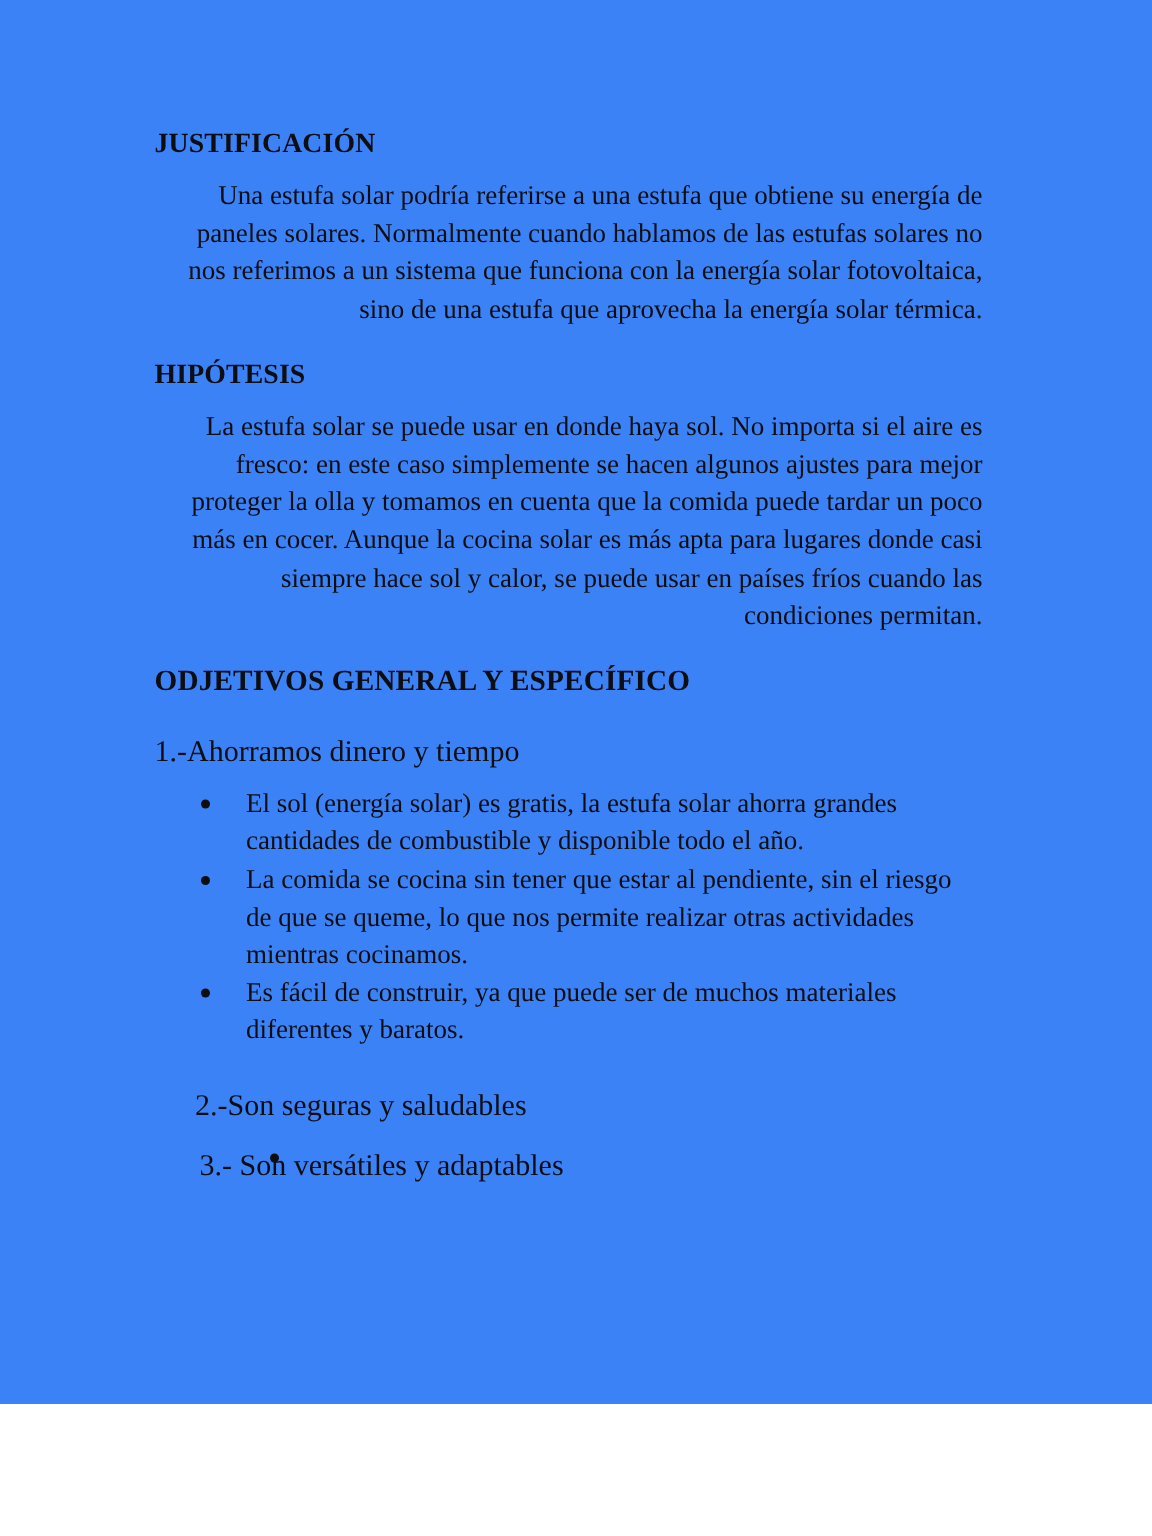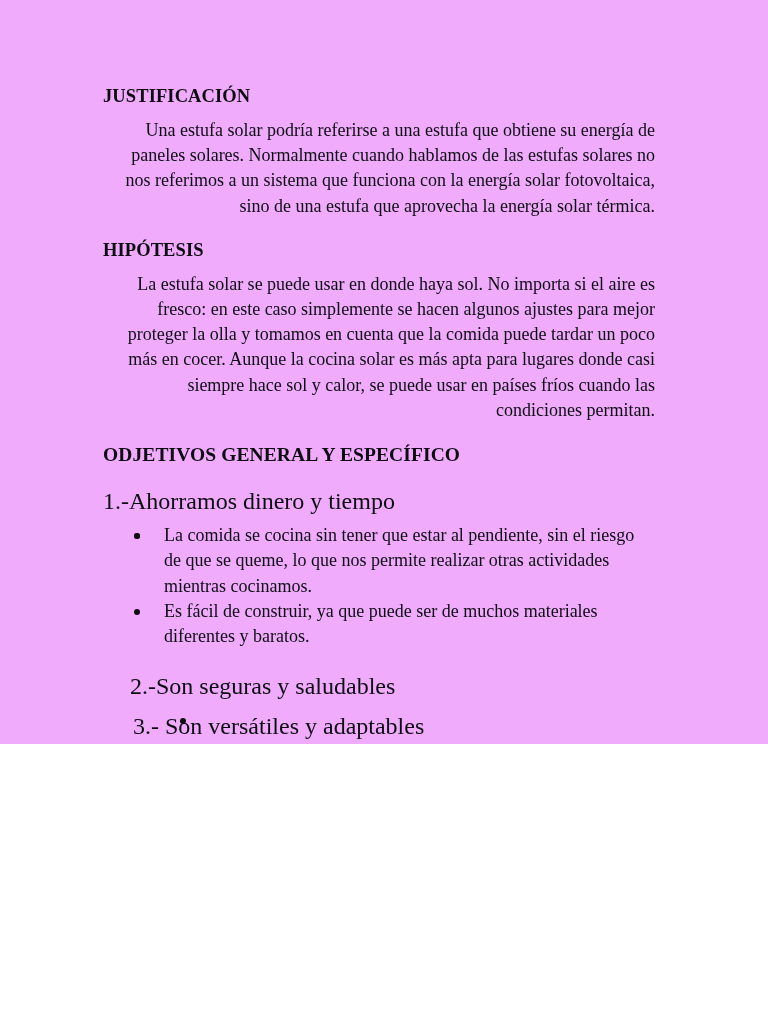--- a/index.html
+++ b/index.html
@@ -12,22 +12,22 @@
     height: 1024px;
     overflow: hidden;
     font-family: "Liberation Serif", "DejaVu Serif", serif;
     color: #0d0d12;
     -webkit-font-smoothing: antialiased;
   }
 
   #page {
     position: relative;
     width: 768px;
-    height: 744px;
-    background: #f0abfc;
+    height: 936px;
+    background: #3b82f6;
     box-sizing: border-box;
     padding: 84px 113px 0 103px;
     font-family: Liberation Serif, serif;
   }
 
   .doc-heading {
     font-size: 18.5px;
     font-weight: bold;
     line-height: 25px;
     margin: 0 0 9px 0;
@@ -46,21 +46,21 @@
 
   .doc-para {
     font-size: 18px;
     line-height: 25.2px;
     margin: 0 0 4px 0;
     text-align: right;
     max-width: 556px;
   }
 
   .numbered-item {
-    font-size: 24px;
+    font-size: 20px;
     line-height: 25.2px;
     margin: 0;
     padding: 0;
   }
 
   .numbered-item.lvl-1 {
     margin-top: 8px;
     margin-left: 0;
   }
 
@@ -139,20 +139,21 @@
 
   <p class="doc-para">La estufa solar se puede usar en donde haya sol. No importa si el aire es fresco: en este caso simplemente se hacen algunos ajustes para mejor proteger la olla y tomamos en cuenta que la comida puede tardar un poco más en cocer. Aunque la cocina solar es más apta para lugares donde casi siempre hace sol y calor, se puede usar en países fríos cuando las condiciones permitan.</p>
 
   <h1 class="doc-heading large">ODJETIVOS GENERAL Y ESPECÍFICO</h1>
 
   <p class="numbered-item lvl-1">1.-Ahorramos dinero y tiempo</p>
 
   <ul class="bullets level-1">
     <li>
       <span class="bullet-dot"></span>
+      <span class="li-text">El sol (energía solar) es gratis, la estufa solar ahorra grandes cantidades de combustible y disponible todo el año.</span>
     </li>
     <li>
       <span class="bullet-dot"></span>
       <span class="li-text">La comida se cocina sin tener que estar al pendiente, sin el riesgo de que se queme, lo que nos permite realizar otras actividades mientras cocinamos.</span>
     </li>
     <li>
       <span class="bullet-dot"></span>
       <span class="li-text">Es fácil de construir, ya que puede ser de muchos materiales diferentes y baratos.</span>
     </li>
   </ul>

